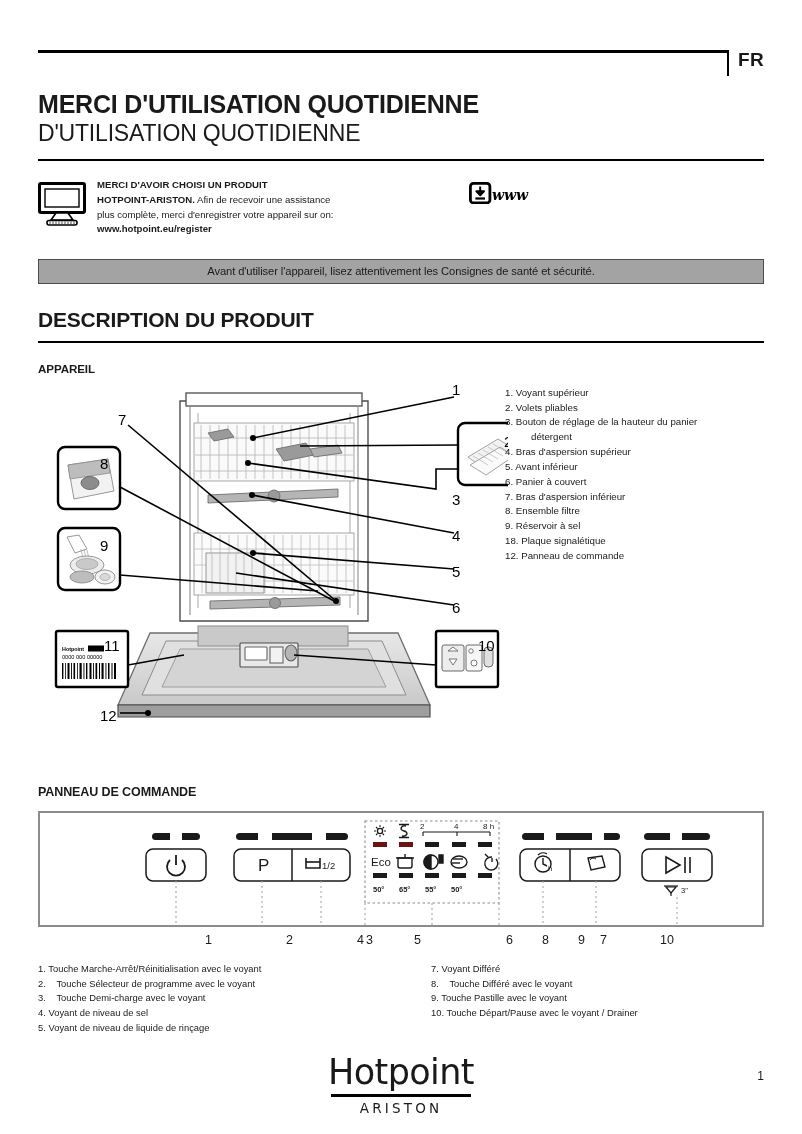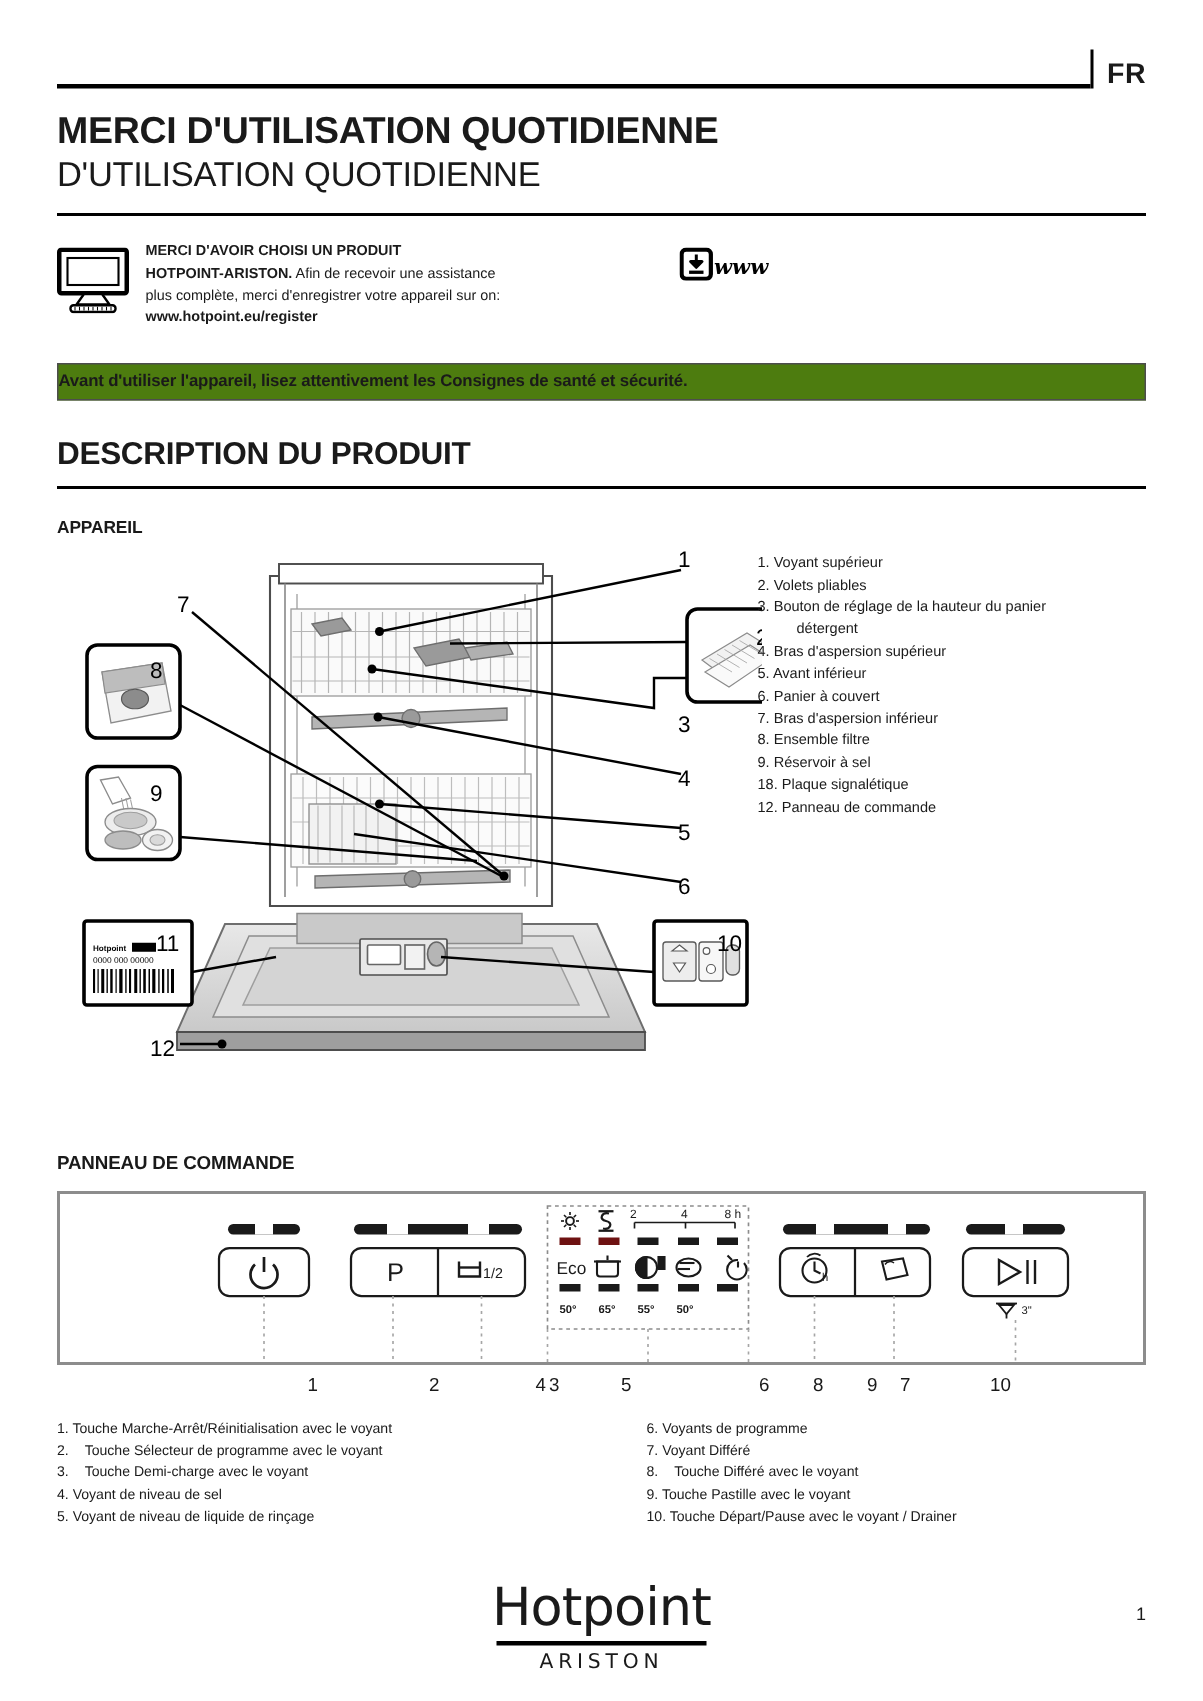--- a/index.html
+++ b/index.html
@@ -6,50 +6,50 @@
   html, body {
     width: 802px; height: 1134px;
     background: #ffffff;
     font-family: "Liberation Sans", sans-serif;
     color: #1a1a1a;
     overflow: hidden;
   }
   .page { position: relative; width: 802px; height: 1134px; padding: 0 38px; }
 
   
-  .top-rule-row { display: flex; align-items: flex-end; padding-top: 33px; }
+  .top-rule-row { display: flex; align-items: flex-start; padding-top: 50px; }
   .top-rule { flex: 1; height: 3px; background: #000; }
   .lang-sep { width: 2px; height: 26px; background: #000; margin-left: 0px; }
   .lang-code { font-size: 19px; font-weight: bold; letter-spacing: .3px; padding-left: 9px; line-height: 1; }
 
   .title-main {
     font-size: 25px; font-weight: bold; letter-spacing: -.2px;
     margin-top: 15px; line-height: 1.05;
   }
   .title-sub {
     font-size: 23px; font-weight: normal; letter-spacing: -.2px;
     margin-top: 4px; line-height: 1.05;
   }
   .rule-thin { height: 2px; background: #000; margin-top: 14px; }
 
   
-  .info-band { display: flex; margin-top: 17px; gap: 0; }
+  .info-band { display: flex; margin-top: 17px; gap: 16px; }
   .info-left { display: flex; width: 415px; gap: 11px; }
   .info-right { display: flex; gap: 11px; flex: 1; padding-top: 4px; }
   .info-text { font-size: 9.6px; line-height: 1.52; }
   .info-text b { font-weight: bold; }
   .monitor-ico { width: 48px; flex: none; padding-top: 4px; }
   .dl-ico { width: 64px; flex: none; }
 
   
   .warnbar {
-    margin-top: 22px; height: 25px; background: #4d7c0f;
+    margin-top: 22px; height: 25px; background: #a3a3a3;
     border: 1px solid #4d4d4d;
-    display: flex; align-items: center; 
-    font-size: 11.2px; font-weight: bold; letter-spacing: -.1px;
+    display: flex; align-items: center; justify-content: center;
+    font-size: 11.2px; font-weight: normal; letter-spacing: -.1px;
   }
 
   
   .sec-h1 { font-size: 21px; font-weight: bold; margin-top: 24px; letter-spacing: -.2px; }
   .sec-rule { height: 2px; background: #000; margin-top: 9px; }
   .sec-h2 { font-size: 11.6px; font-weight: bold; margin-top: 19px; letter-spacing: -.1px; }
 
   
   .fig-wrap { position: relative; height: 372px; margin-top: 8px; }
   .fig-svg { position: absolute; left: 0; top: 0; }
@@ -582,21 +582,20 @@
 
   <div class="legend">
     <div class="legend-col">
       <div class="lg-row"><span>1.</span> <span>Touche Marche-Arrêt/Réinitialisation avec le voyant</span></div>
       <div class="lg-row"><span>2.</span> <span class="lg-indent" style="width:8px"></span><span>Touche Sélecteur de programme avec le voyant</span></div>
       <div class="lg-row"><span>3.</span> <span class="lg-indent" style="width:8px"></span><span>Touche Demi-charge avec le voyant</span></div>
       <div class="lg-row"><span>4.</span> <span>Voyant de niveau de sel</span></div>
       <div class="lg-row"><span>5.</span> <span>Voyant de niveau de liquide de rinçage</span></div>
     </div>
     <div class="legend-col right">
-      <div class="lg-row"><span>6.</span> <span>Voyants de programme</span></div>
       <div class="lg-row"><span>7.</span> <span>Voyant Différé</span></div>
       <div class="lg-row"><span>8.</span> <span class="lg-indent" style="width:8px"></span><span>Touche Différé avec le voyant</span></div>
       <div class="lg-row"><span>9.</span> <span>Touche Pastille avec le voyant</span></div>
       <div class="lg-row"><span>10.</span> <span>Touche Départ/Pause avec le voyant / Drainer</span></div>
     </div>
   </div>
 
   <div class="footer">
     <div class="logo">
       <div class="logo-word">Hotpoint</div>

